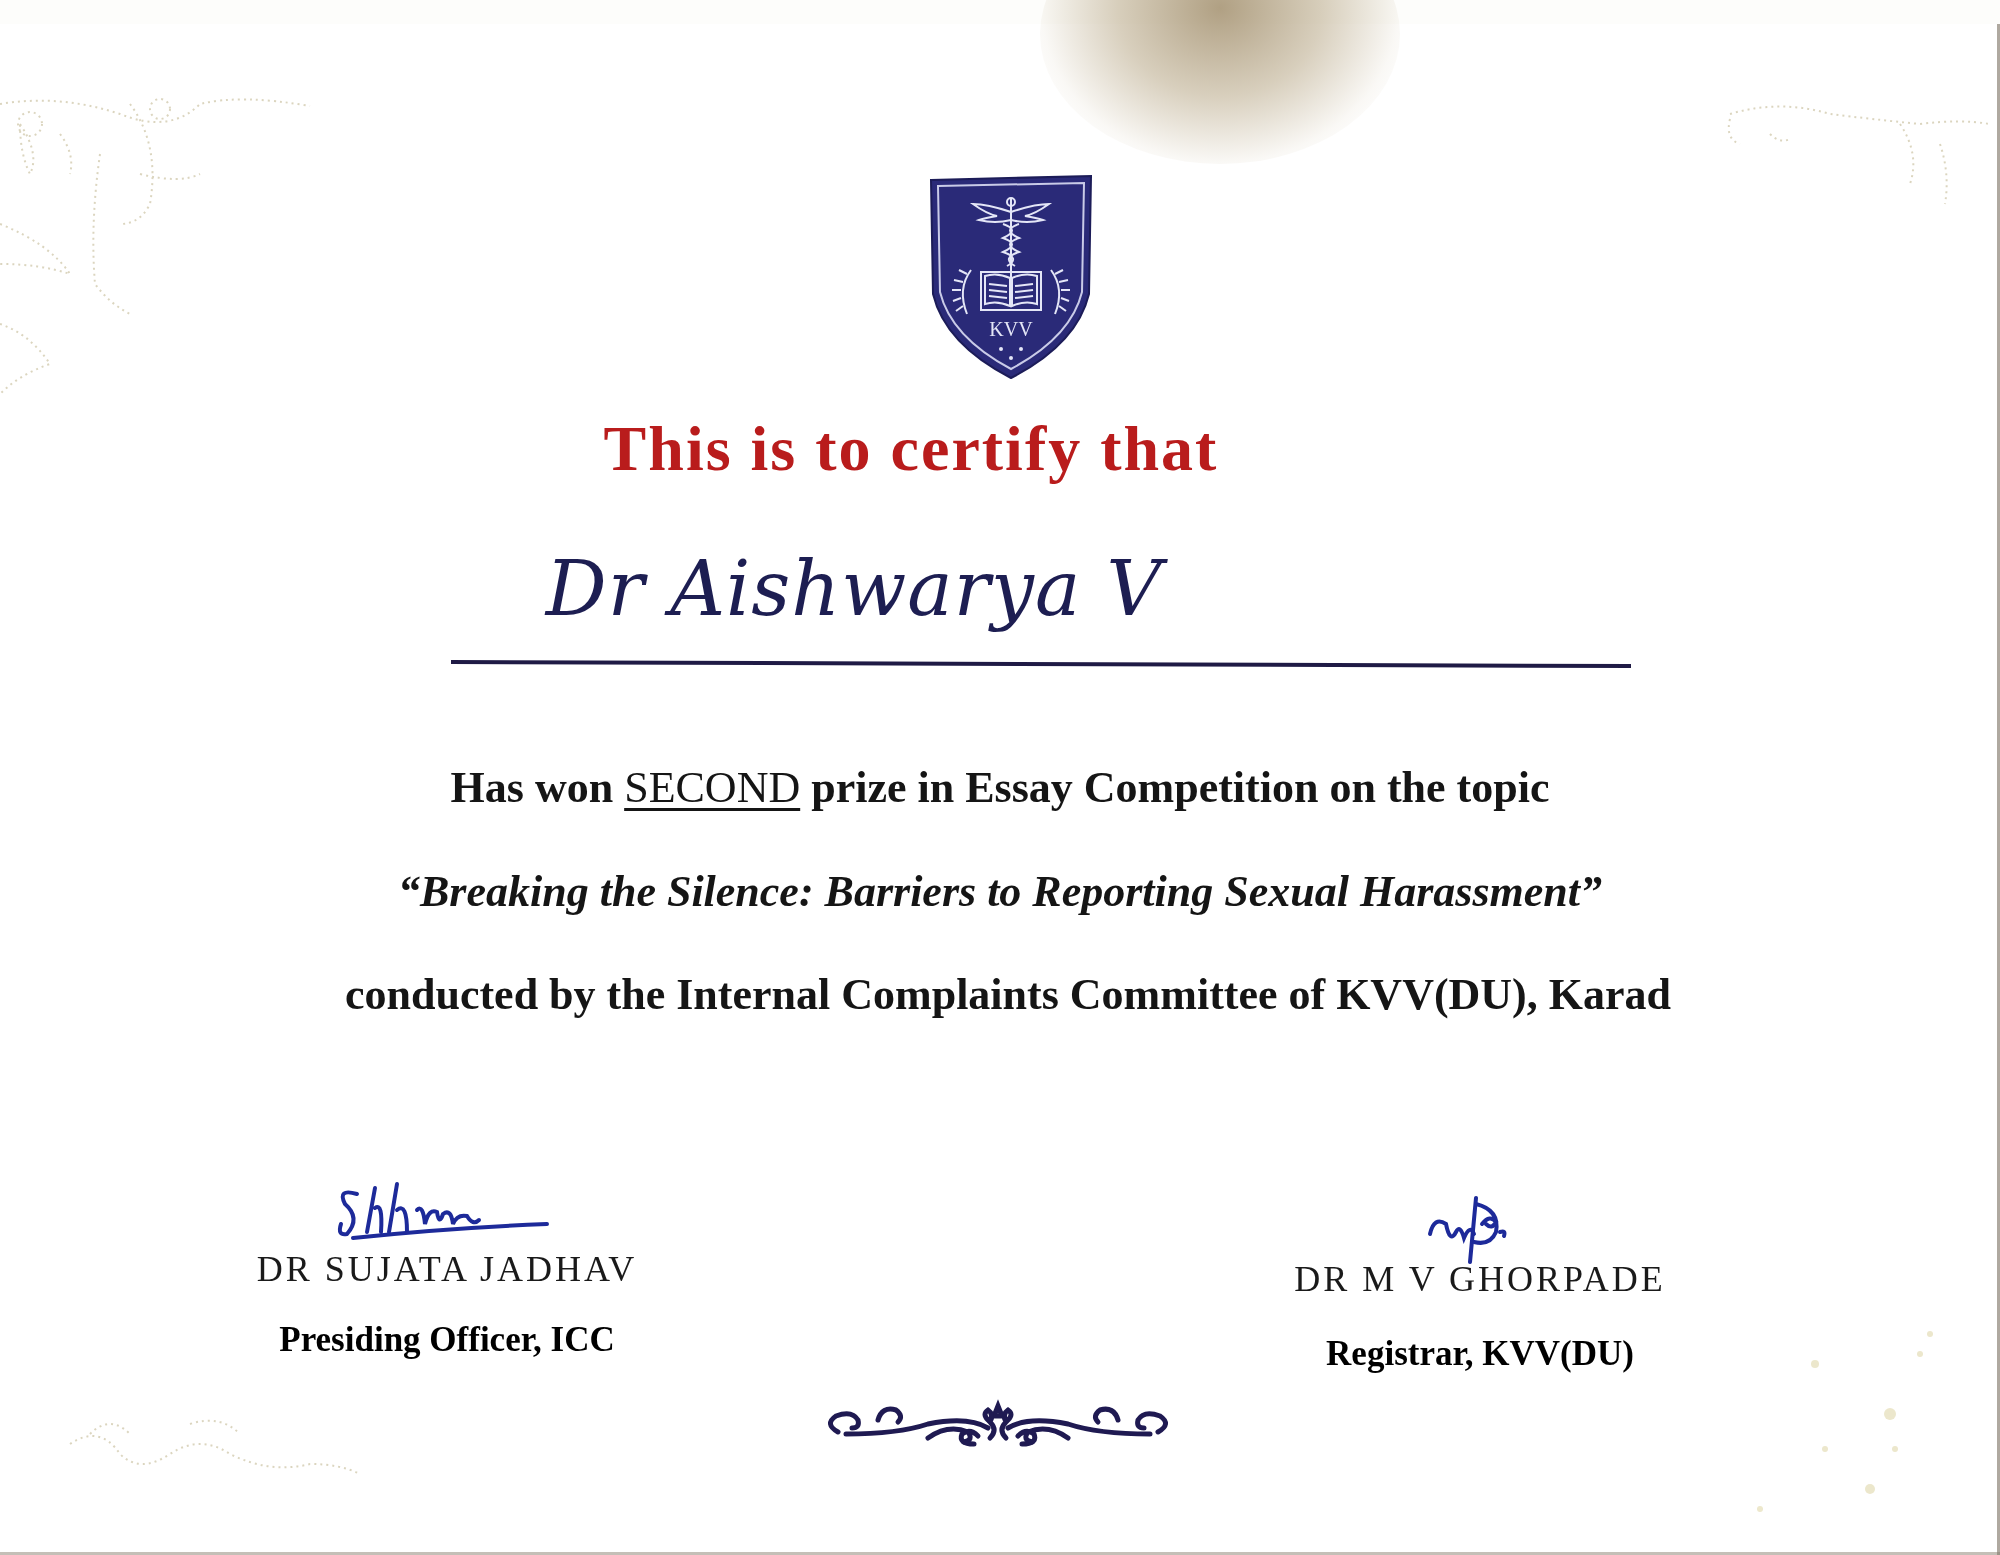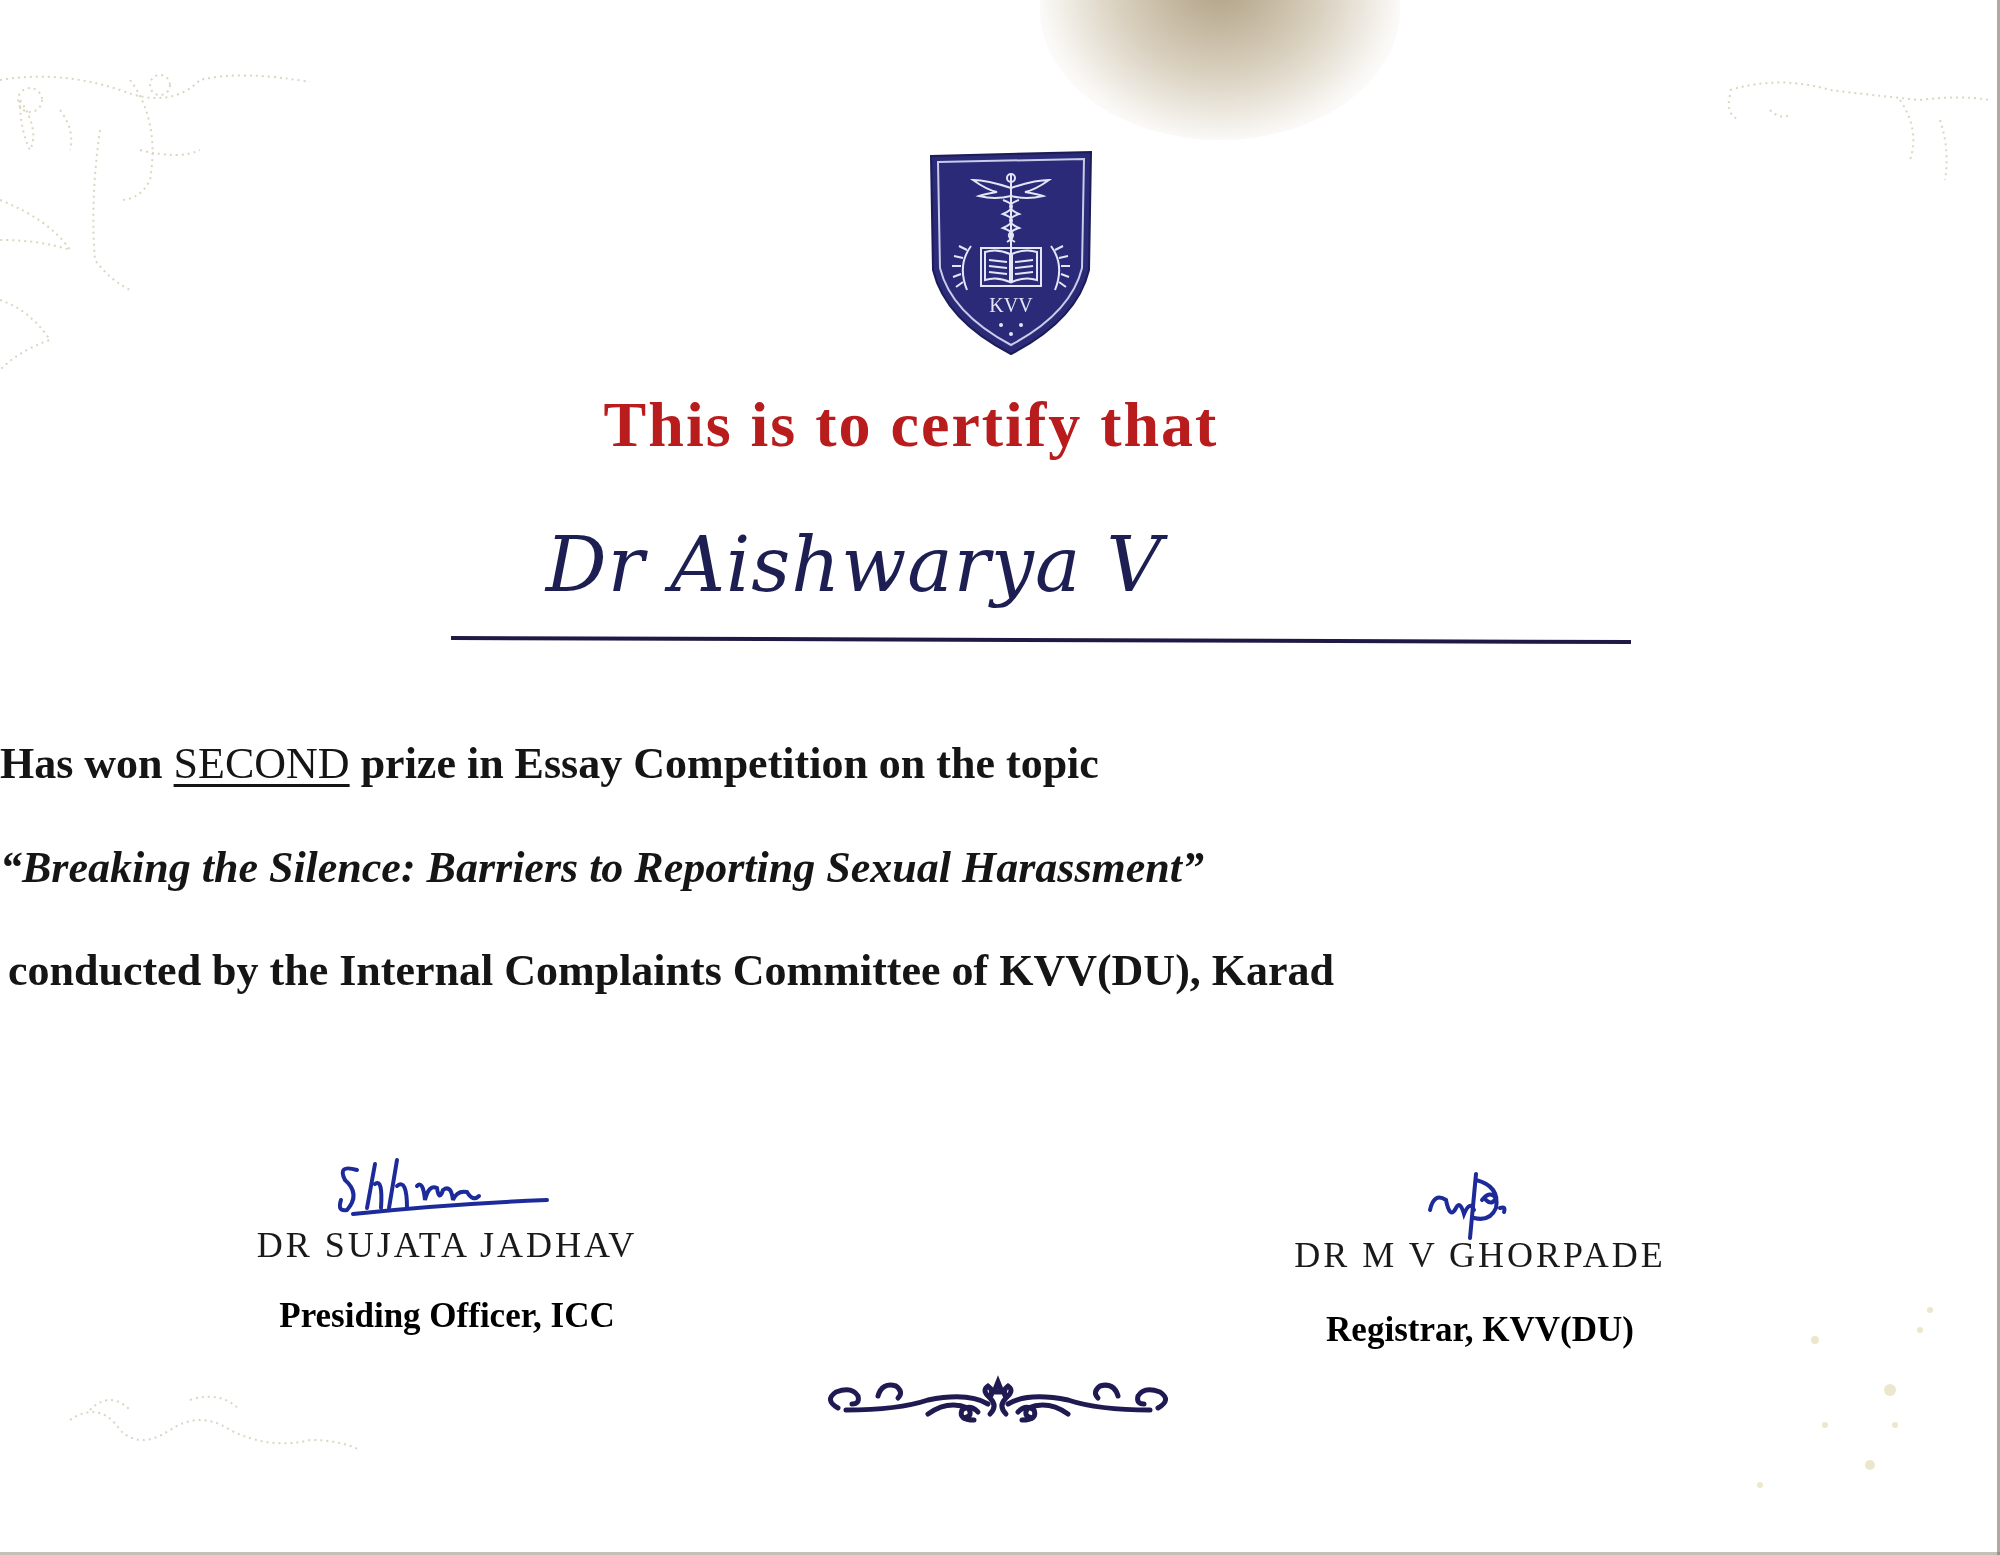--- a/index.html
+++ b/index.html
@@ -2,21 +2,21 @@
 <html><head>
 <meta charset="utf-8">
 <style>
   html, body { margin: 0; padding: 0; }
   body {
     width: 2000px; height: 1555px; overflow: hidden;
     background: #fdfdfb; position: relative;
     font-family: "Liberation Serif", "DejaVu Serif", serif;
     color: #161616;
   }
-  .page { position: absolute; inset: 0; background: #ffffff; }
+  .page { position: absolute; inset: 0; background: #ffffff; margin-top: 24px; }
   .stain {
     position: absolute; left: 1040px; top: -120px; width: 360px; height: 260px;
     border-radius: 50%;
     background: radial-gradient(ellipse at 50% 40%, rgba(168,150,118,0.9) 0%, rgba(190,175,145,0.6) 40%, rgba(220,210,190,0.15) 70%, rgba(255,255,255,0) 80%);
   }
   .edge-right { position: absolute; right: 0; top: 0; width: 3px; height: 1555px; background: #7a7060; opacity: .6; }
   .edge-bottom { position: absolute; left: 0; bottom: 0; width: 2000px; height: 3px; background: #8a8070; opacity: .5; }
   .corner-ornament { position: absolute; opacity: .55; }
   .emblem { position: absolute; left: 927px; top: 150px; width: 168px; height: 206px; }
   .title {
@@ -26,21 +26,21 @@
   .recipient {
     position: absolute; left: 0; width: 1708px; top: 520px; text-align: center;
     font-family: "DejaVu Serif", serif; font-style: italic;
     font-size: 76px; color: #1d1e52; letter-spacing: 1px;
   }
   .name-line {
     position: absolute; left: 451px; top: 636px; width: 1180px; height: 4px;
     background: #1f1a45; transform: rotate(0.2deg); transform-origin: left center;
   }
   .line {
-    position: absolute; left: 0; width: 2000px; text-align: left;
+    position: absolute; left: 0; width: 2000px; text-align: center;
     font-size: 44px; font-weight: bold; color: #151515;
   }
   .l1 { top: 738px; }
   .l2 { top: 842px; font-style: italic; }
   .l3 { top: 945px; padding-left: 8px; }
   .l4 { top: 1045px; }
   .u { text-decoration: underline; text-decoration-thickness: 3px; text-underline-offset: 6px; font-weight: normal; }
   .sig-block { position: absolute; text-align: center; }
   .sig-left { left: 222px; width: 450px; top: 1150px; }
   .sig-right { left: 1255px; width: 450px; top: 1170px; }

